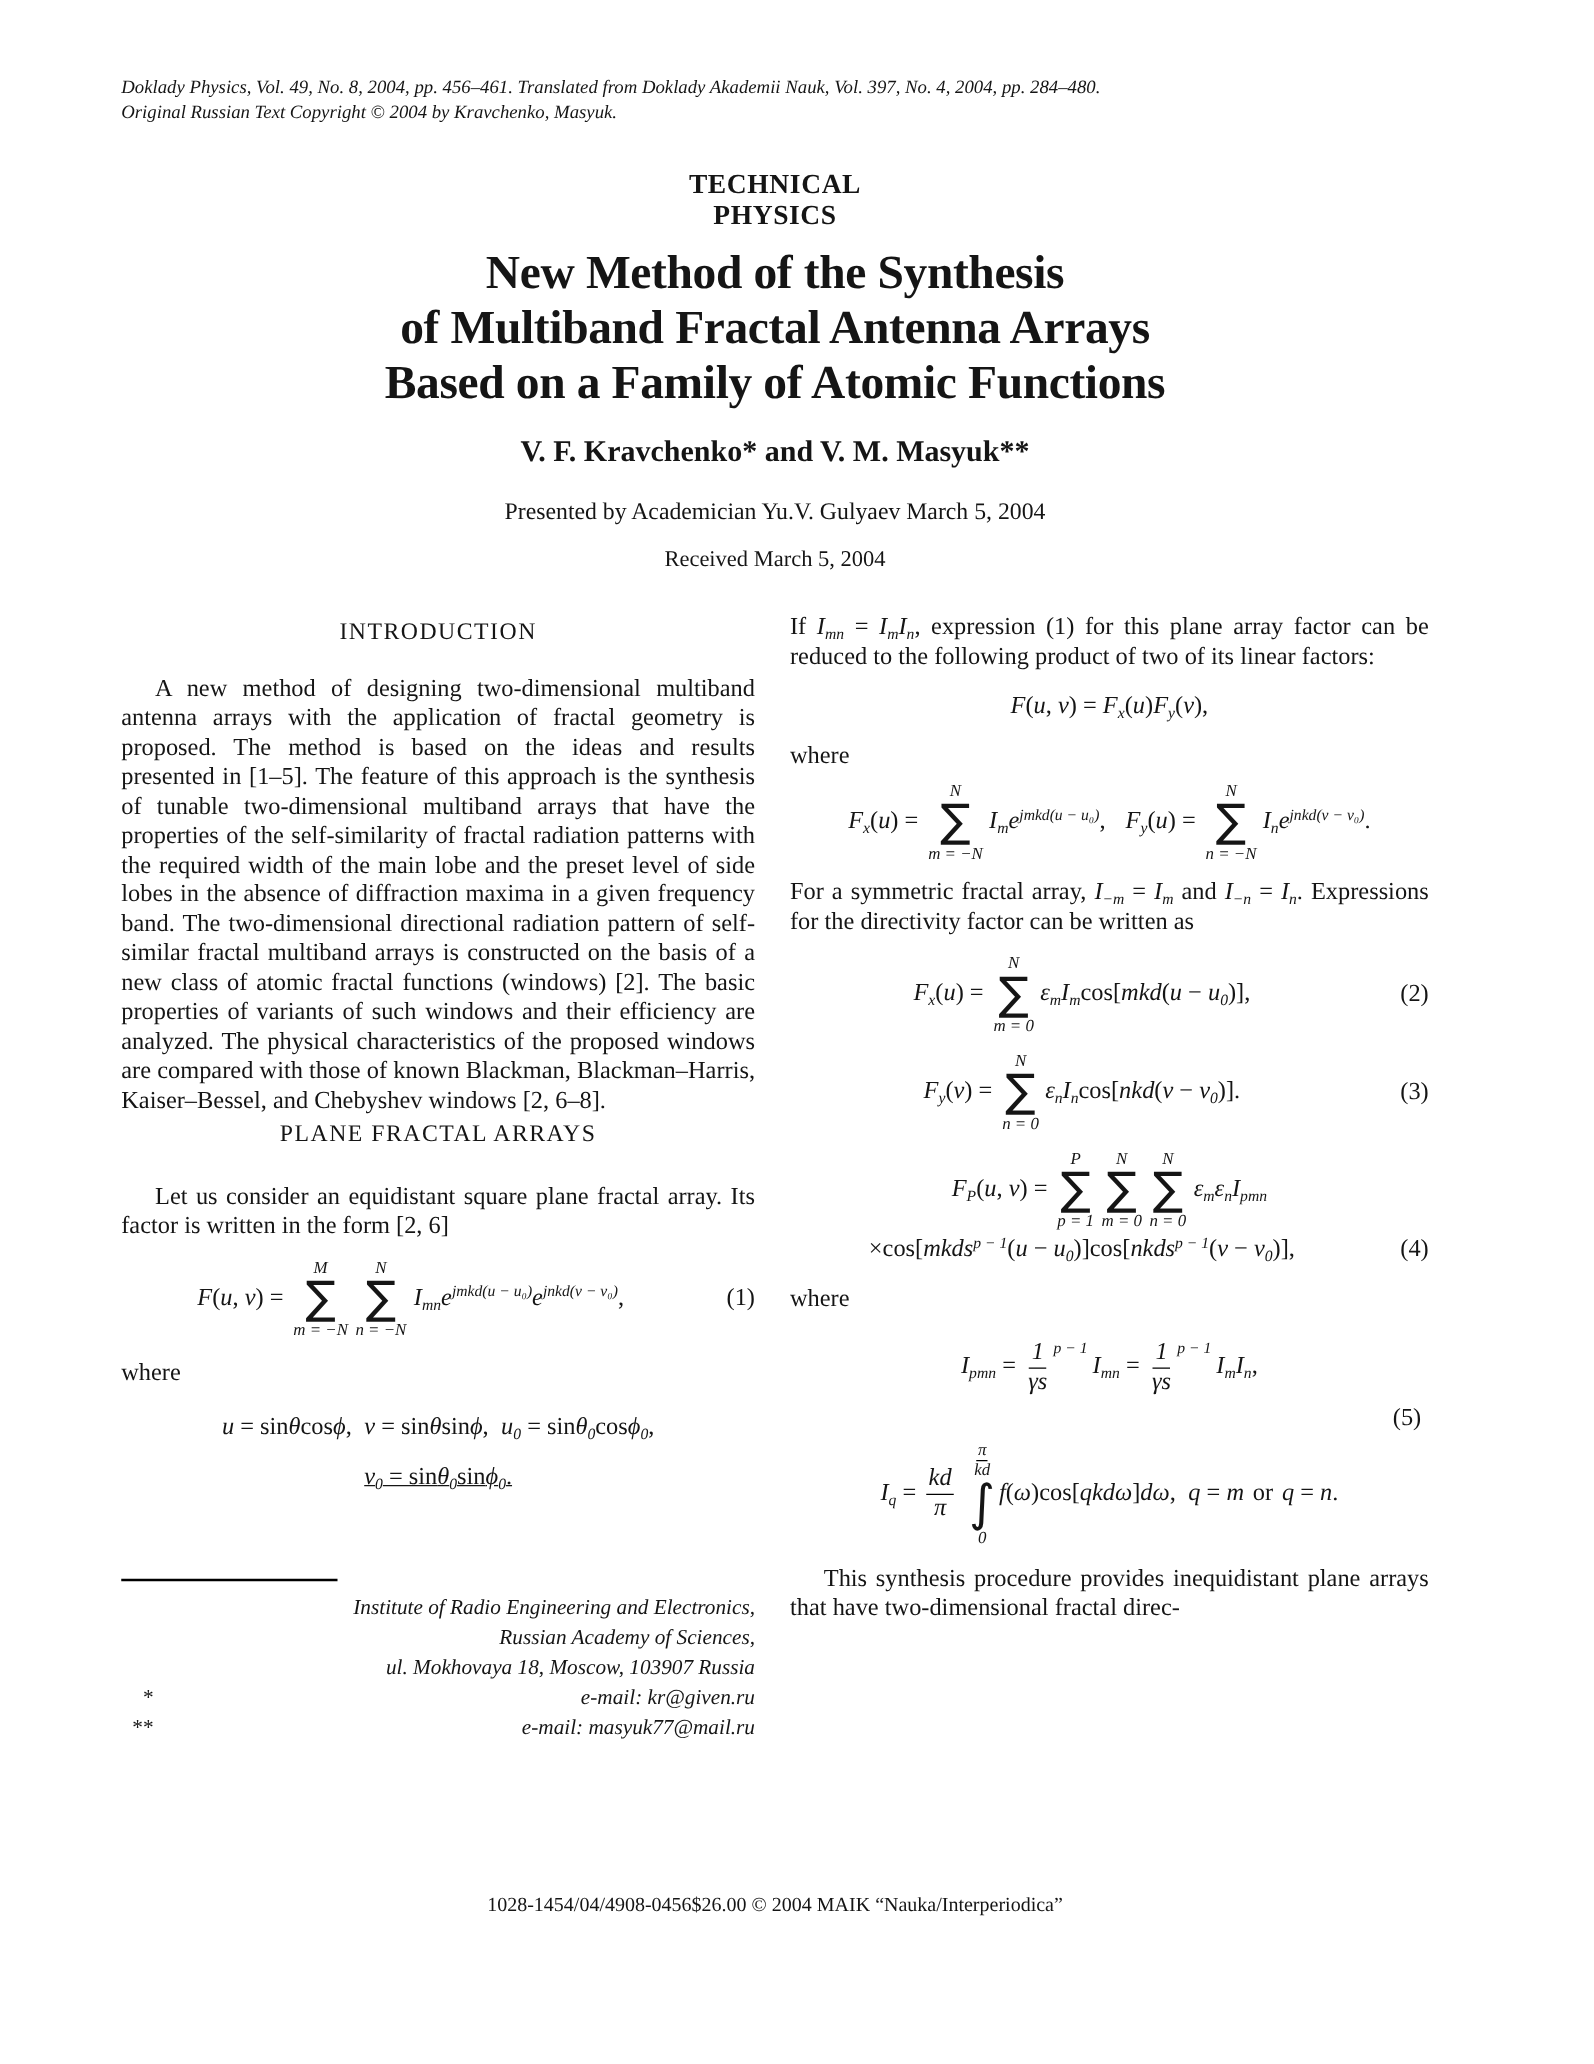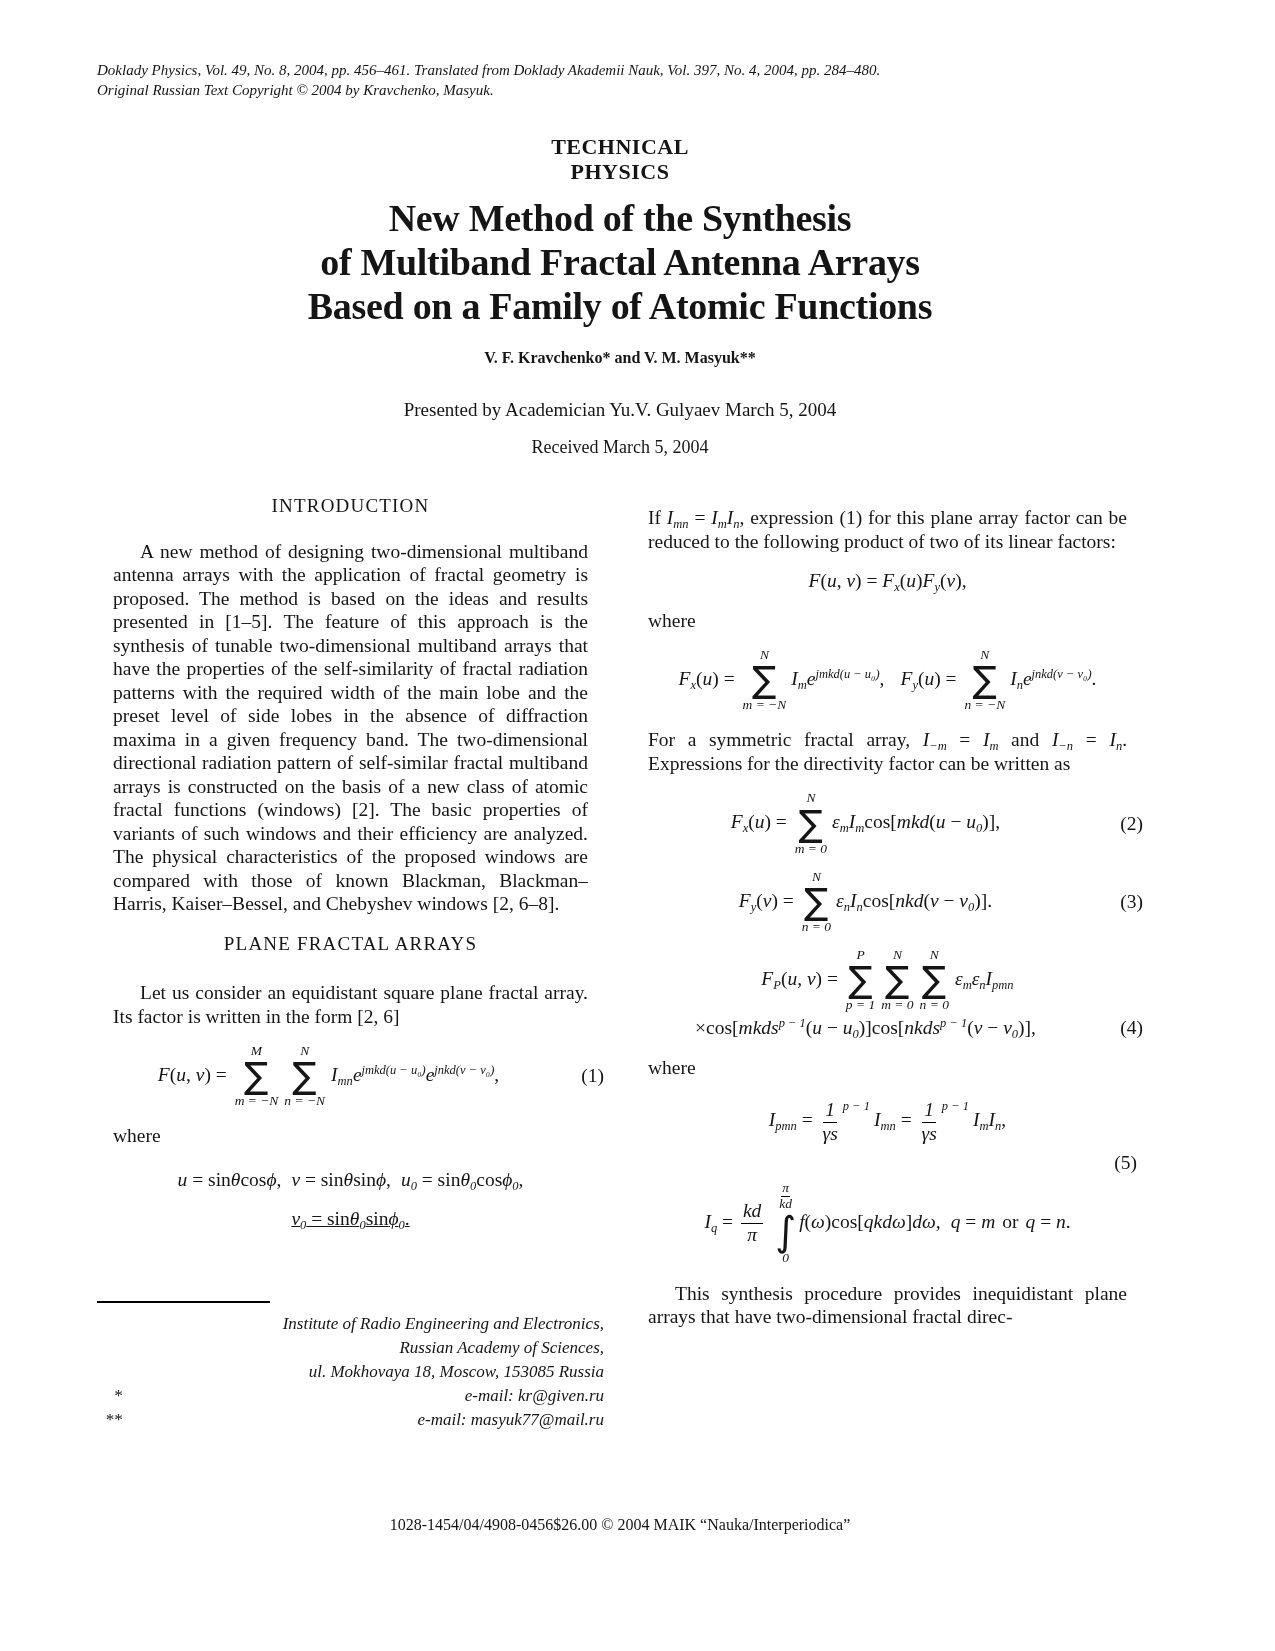--- a/index.html
+++ b/index.html
@@ -6,28 +6,28 @@
   .page{position:relative;width:1275px;height:1651px;background:#ffffff;margin:0 auto;
         font-family:"Liberation Serif","DejaVu Serif",serif;color:#151515;overflow:hidden;}
   .hmeta{position:absolute;left:97px;top:60px;width:1060px;font-style:italic;
          font-size:15px;line-height:20px;}
   .band{position:absolute;left:97px;top:116px;width:1046px;display:flex;align-items:center;gap:14px;flex-direction:column;}
   .drule{flex:1;height:9px;border-top:2px solid #000;border-bottom:2px solid #000;}
   .bandtxt{text-align:center;font-weight:bold;font-size:22px;line-height:25px;letter-spacing:0.5px;}
   .title{position:absolute;left:97px;top:196px;width:1046px;text-align:center;
          font-weight:bold;font-size:38px;line-height:44px;letter-spacing:-0.3px;}
   .authors{position:absolute;left:97px;top:349px;width:1046px;text-align:center;
-           font-weight:bold;font-size:16px;}
+           font-weight:bold;font-size:24px;}
   .presented{position:absolute;left:97px;top:399px;width:1046px;text-align:center;font-size:19px;}
   .received{position:absolute;left:97px;top:437px;width:1046px;text-align:center;font-size:18px;}
   .cols{position:absolute;left:97px;top:490px;width:1046px;display:flex;gap:28px;
         font-size:19.5px;line-height:23.5px;}
   .colL{width:507px;flex:none;}
   .colR{width:511px;flex:none;}
-  p{margin:16px;}
+  p{margin:0;}
   .just{text-align:justify;}
   .ind{text-indent:27px;}
   .sec{margin:4px 0 22px;text-align:center;font-weight:normal;font-size:19px;
        letter-spacing:1.2px;}
   .sec.mt2{margin-bottom:26px;}
   .where{margin-top:16px;}
   .eq{display:flex;align-items:center;margin:14px 0;}
   .eq .body{flex:1;text-align:center;}
   .eq .num{width:44px;text-align:right;flex:none;}
   .eqc{text-align:center;margin:16px 0;}
@@ -118,21 +118,21 @@
         <div class="fnrow">
           <span class="fnmark"></span>
           <span class="fntext">Institute of Radio Engineering and Electronics,</span>
         </div>
         <div class="fnrow">
           <span class="fnmark"></span>
           <span class="fntext">Russian Academy of Sciences,</span>
         </div>
         <div class="fnrow">
           <span class="fnmark"></span>
-          <span class="fntext">ul. Mokhovaya 18, Moscow, 153085 Russia</span>
+          <span class="fntext">ul. Mokhovaya 18, Moscow, 103907 Russia</span>
         </div>
         <div class="fnrow">
           <span class="fnmark">*</span>
           <span class="fntext">e-mail: kr@given.ru</span>
         </div>
         <div class="fnrow">
           <span class="fnmark">**</span>
           <span class="fntext">e-mail: masyuk77@mail.ru</span>
         </div>
       </div>

